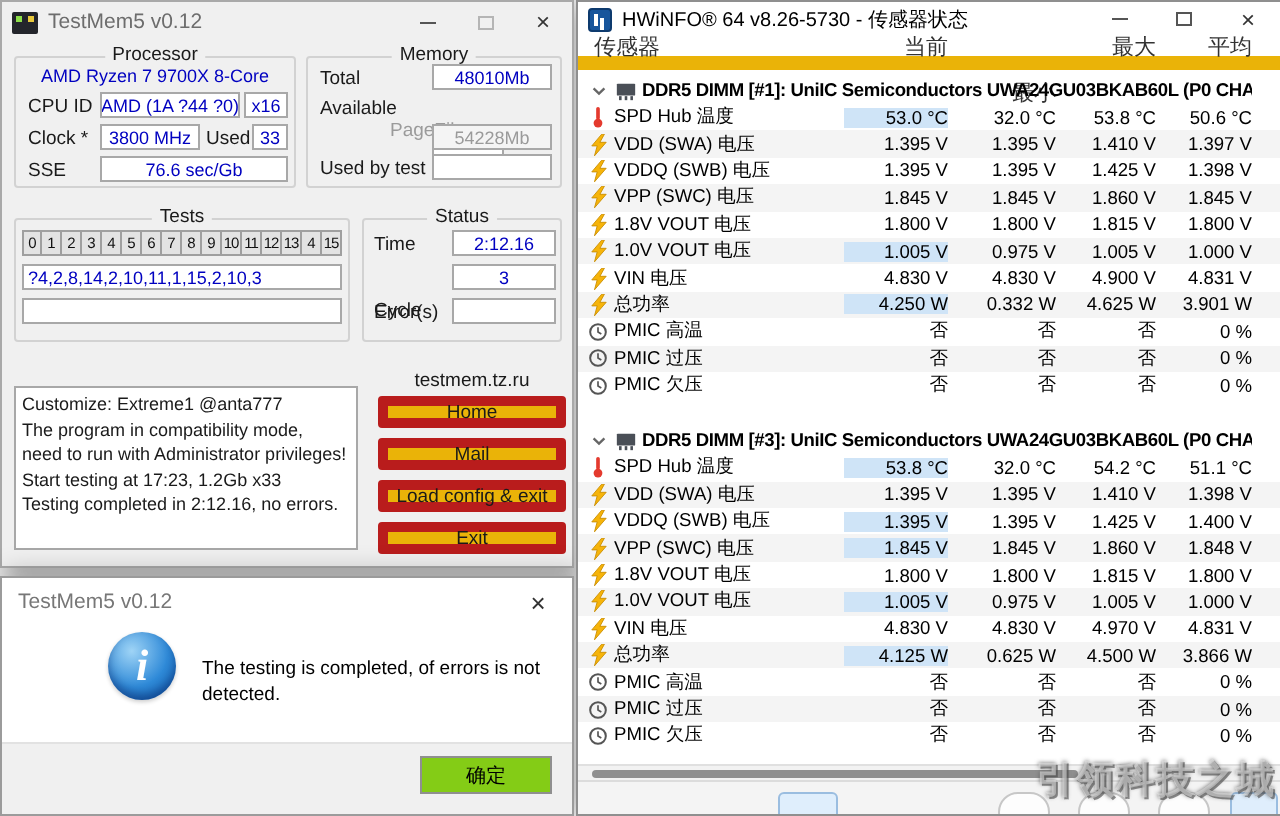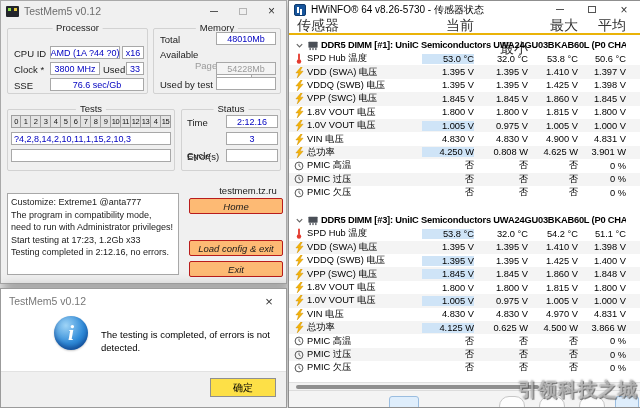--- a/index.html
+++ b/index.html
@@ -31,52 +31,52 @@
   .lbl.gray { color:#9a9a9a; }
   .blue { color:#0000c0; }
 
   .tests-btn-row { display:flex; }
   .tbtn { width:10px; height:13px; background:#e3e3e3; border:1px solid #9f9f9f; border-left-width:0;
           font-size:7.5px; color:#111; display:flex; align-items:center; justify-content:center;
           letter-spacing:-0.5px; overflow:hidden; }
   .tbtn:first-child { border-left-width:1px; }
 
   .log-area { background:#fff; border:1px solid #a8a8a8; padding:2px 3px; font-size:9px; color:#1a1a1a; line-height:1.4; }
-  .tm5-btn { background:#fdba74; border:1px solid #b91c1c; border-radius:2px; font-size:9.5px; color:#1a1a1a;
-             display:flex; align-items:center; justify-content:center;font-style:italic; }
+  .tm5-btn { background:#eab308; border:5px solid #b91c1c; border-radius:2px; font-size:9.5px; color:#1a1a1a;
+             display:flex; align-items:center; justify-content:center; }
 
   
   .dlg { left:0; top:288px; width:287px; height:120px; background:#fff; border:1px solid #9b9b9b;
          box-shadow:3px -2px 12px rgba(0,0,0,.25); }
   .dlg-titlebar { height:24px; display:flex; align-items:center; padding-left:8px; background:#fff; }
   .dlg-title { font-size:10.5px; color:#777; }
   .dlg-close { margin-left:auto; width:34px; height:23px; display:flex; align-items:center; justify-content:center;
                color:#333; font-size:13px; }
   .info-icon { position:absolute; left:53px; top:27px; width:34px; height:34px; border-radius:50%;
                background:radial-gradient(circle at 35% 28%, #9fd4f6, #2f8ad8 55%, #0b5cb0);
                box-shadow:inset 0 -3px 5px rgba(0,0,60,.35), 0 1px 2px rgba(0,0,0,.2); }
   .info-icon::before { content:"i"; position:absolute; left:0; right:0; top:4px; text-align:center;
                color:#fff; font-family:"Liberation Serif","DejaVu Serif",serif; font-style:italic;
                font-weight:bold; font-size:22px; }
   .dlg-msg { position:absolute; left:100px; top:40px; width:180px; font-size:9.5px; color:#000; line-height:1.35; }
   .dlg-footer { position:absolute; left:0; bottom:0; width:100%; height:36px; background:#f0f0f0; border-top:1px solid #e2e2e2; }
-  .dlg-ok { position:absolute; right:10px; top:6px; width:66px; height:19px; background:#fde047;
+  .dlg-ok { position:absolute; right:10px; top:6px; width:66px; height:19px; background:#84cc16;
             border:1px solid #8f8f8f; font-size:10px; color:#000; display:flex; align-items:center; justify-content:center; }
 
   
   .hw { left:288px; top:0; width:352px; height:408px; background:#fff; border:1px solid #8f8f8f; border-right:none; }
   .hw-titlebar { height:17px; display:flex; align-items:center; padding-left:5px; background:#fff; }
   .hw-title { font-size:10px; color:#000; margin-left:5px; white-space:nowrap; }
   .hw-appicon { width:12px; height:12px; background:#17559c; border-radius:2px; position:relative; border:1px solid #0d3a6e; }
   .hw-appicon::before { content:""; position:absolute; left:2px; bottom:2px; width:2px; height:6px; background:#fff; box-shadow:3px 2px 0 #fff; }
   .hw-ctl { display:flex; margin-left:auto; }
   .hw-ctl .wbtn { width:32px; height:16px; display:flex; align-items:center; justify-content:center; }
 
-  .hw-colhead { display:flex; align-items:center; height:17px; border-bottom:2px solid #eab308;
-                font-size:14px; color:#333; padding:0 14px 0 8px; }
+  .hw-colhead { display:flex; align-items:center; height:17px; border-bottom:7px solid #eab308;
+                font-size:11px; color:#333; padding:0 14px 0 8px; }
   .hw-colhead .c-name { flex:1; text-align:left; }
   .hw-colhead .c-num { text-align:right; }
 
   .hw-table { position:absolute; left:0; top:35px; width:351px; }
   .hrow { display:flex; align-items:center; height:13.4px; padding:0 14px 0 4px; font-size:9.3px; color:#000; }
   .hrow.stripe { background:#f4f4f4; }
   .hrow .r-icon { width:12px; display:flex; justify-content:center; margin-right:2px; flex:none; }
   .hrow .r-label { flex:1; overflow:hidden; white-space:nowrap; }
   .hrow .r-c1 { width:52px; } .hrow .r-c2 { width:54px; } .hrow .r-c3 { width:50px; } .hrow .r-c4 { width:48px; }
   .hrow .num { text-align:right; white-space:nowrap; flex:none; }
@@ -108,20 +108,21 @@
           <div class="glyph-max"></div>
         </div>
       <div class="wbtn">
           <span class="glyph-close">×</span>
         </div>
     </div>
   </div>
 
   <div class="groupbox" style="left:6px; top:27px; width:141px; height:66px;">
     <span class="gb-label">Processor</span>
+    <div class="abs lbl blue" style="left:0; right:0; top:4px; text-align:center; font-size:9px;">AMD Ryzen 7 9700X 8-Core</div>
     <div class="abs lbl" style="left:6px; top:19px;">CPU ID</div>
     <div class="abs fld" style="left:42px; top:17px; width:70px;">AMD (1A ?44 ?0)</div>
     <div class="abs fld" style="left:114px; top:17px; width:22px;">x16</div>
     <div class="abs lbl" style="left:6px; top:35px;">Clock *</div>
     <div class="abs fld" style="left:42px; top:33px; width:50px;">3800 MHz</div>
     <div class="abs lbl" style="left:95px; top:35px;">Used</div>
     <div class="abs fld" style="left:118px; top:33px; width:18px;">33</div>
     <div class="abs lbl" style="left:6px; top:51px;">SSE</div>
     <div class="abs fld" style="left:42px; top:49px; width:94px;">76.6 sec/Gb</div>
   </div>
@@ -173,22 +174,23 @@
   </div>
 
   <div class="abs log-area" style="left:6px; top:192px; width:172px; height:82px;">
     <div>Customize: Extreme1 @anta777</div>
     <div>The program in compatibility mode,</div>
     <div>need to run with Administrator privileges!</div>
     <div>Start testing at 17:23, 1.2Gb x33</div>
     <div>Testing completed in 2:12.16, no errors.</div>
   </div>
 
-  <div class="abs lbl" style="left:200px; top:184px; width:94px; text-align:center;">testmem.tz.ru</div>
+  <div class="abs lbl" style="left:188px; top:184px; width:94px; text-align:center;">testmem.tz.ru</div>
   <div class="abs tm5-btn" style="left:188px; top:197px; width:94px; height:16px;">Home</div>
+  <div class="abs tm5-btn" style="left:188px; top:218px; width:94px; height:16px;">Mail</div>
   <div class="abs tm5-btn" style="left:188px; top:239px; width:94px; height:16px;">Load config &amp; exit</div>
   <div class="abs tm5-btn" style="left:188px; top:260px; width:94px; height:16px;">Exit</div>
 </div>
 
 <div class="abs dlg">
   <div class="dlg-titlebar">
     <span class="dlg-title">TestMem5 v0.12</span>
     <div class="dlg-close">×</div>
   </div>
   <div class="info-icon"></div>
@@ -325,21 +327,21 @@
         <span class="num r-c4">4.831 V</span>
       </div>
       <div class="hrow stripe">
         <span class="r-icon">
           <svg width="9" height="11" viewBox="0 0 10 12">
             <path d="M6.5 0 L1 6.5 H4 L2.5 12 L9 4.5 H5.5 L8 0 Z" fill="#f6b40a" stroke="#c98d00" stroke-width="0.5"></path>
           </svg>
         </span>
         <span class="r-label">总功率</span>
         <span class="num r-c1 hl">4.250 W</span>
-        <span class="num r-c2">0.808 W</span>
+        <span class="num r-c2">0.332 W</span>
         <span class="num r-c3">4.625 W</span>
         <span class="num r-c4">3.901 W</span>
       </div>
       <div class="hrow">
         <span class="r-icon">
           <svg width="10" height="10" viewBox="0 0 12 12">
             <circle cx="6" cy="6" r="4.7" fill="none" stroke="#555" stroke-width="1.2"></circle>
             <path d="M6 3.2 V6 L8 7.2" stroke="#555" stroke-width="1" fill="none"></path>
           </svg>
         </span>

